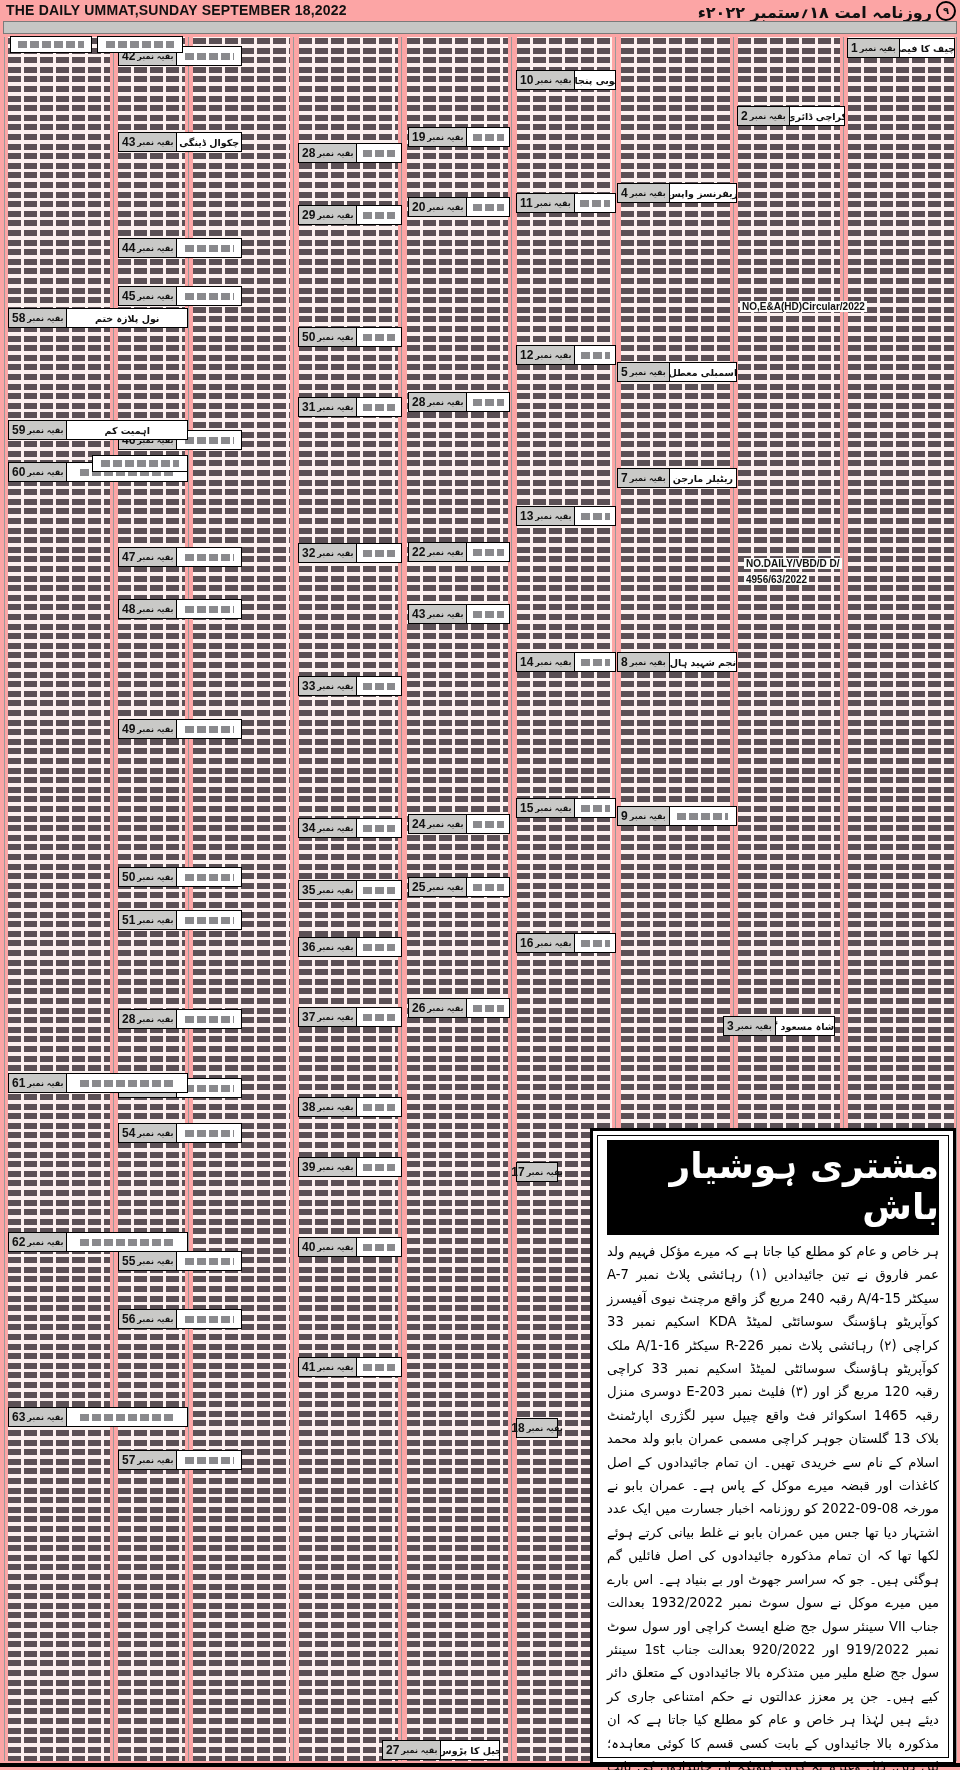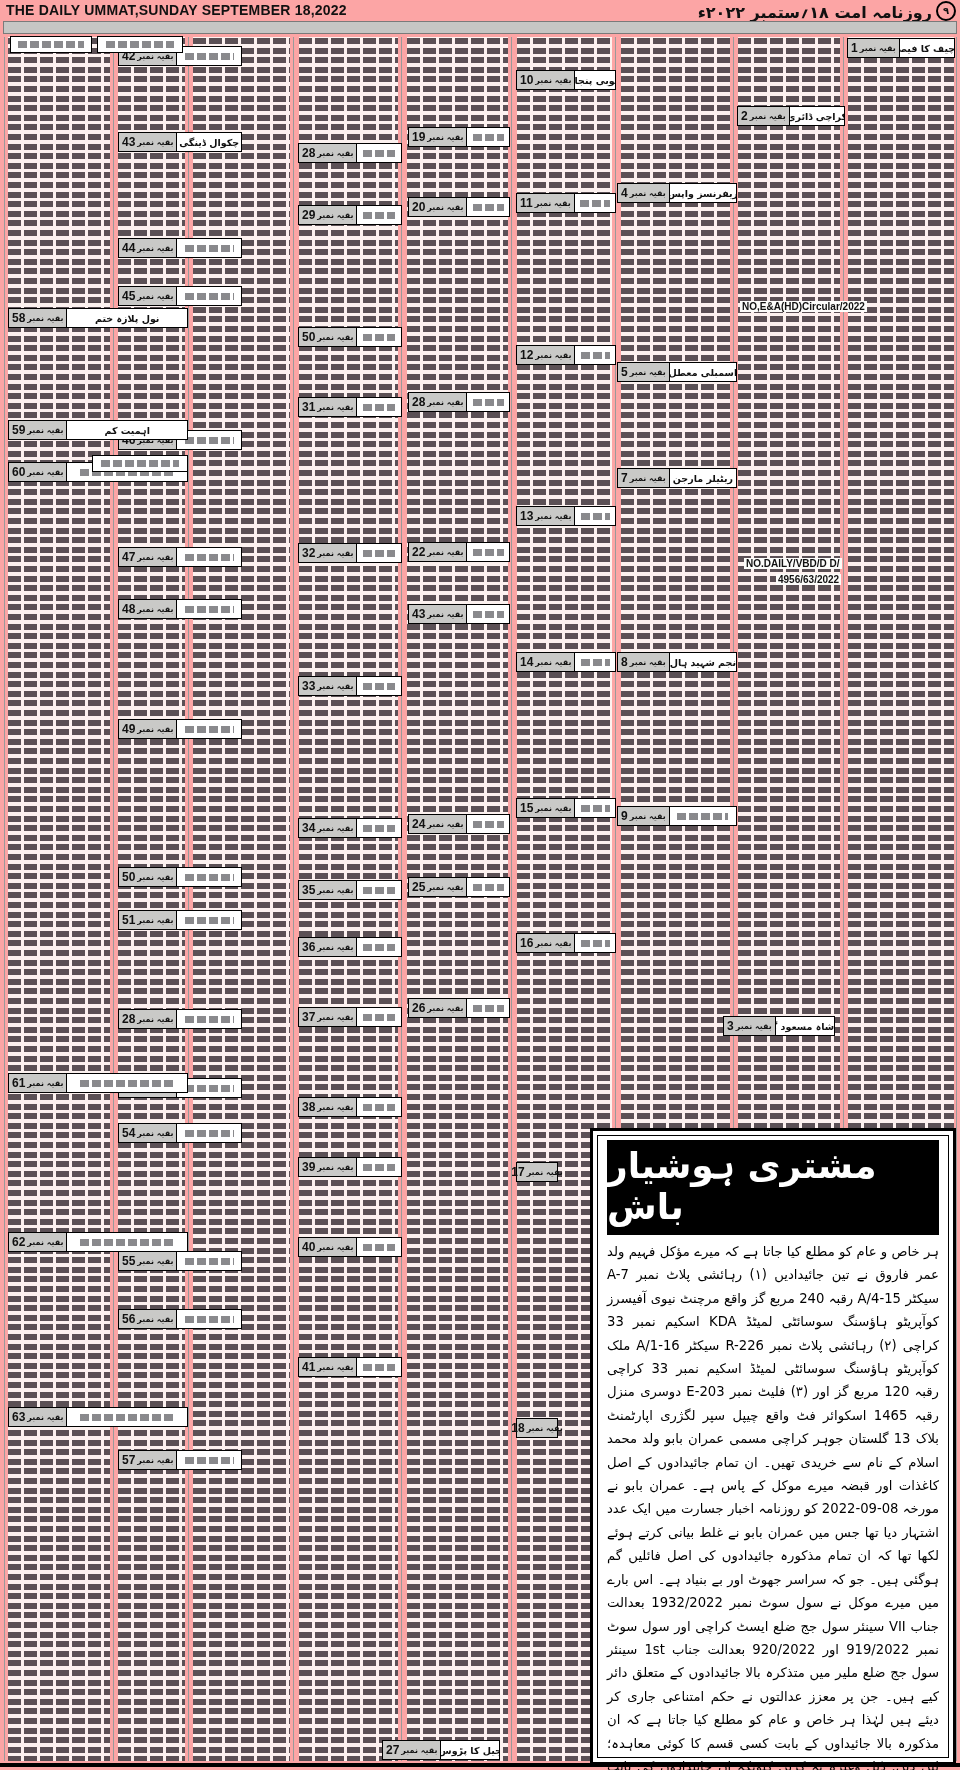--- a/index.html
+++ b/index.html
@@ -29,21 +29,21 @@
   .numonly{justify-content:center;background:#c9c9c7;}
   .numonly .num{border-right:none;background:transparent;}
   .chip{position:absolute;height:17px;border:1px solid #000;background:#fff;z-index:3;
         display:flex;align-items:center;justify-content:center;box-sizing:border-box;}
   .code{position:absolute;z-index:3;background:#fcfcfa;font-family:"Liberation Sans",sans-serif;
         font-weight:bold;font-size:10px;white-space:nowrap;padding:0 2px;}
   .ad{position:absolute;left:590px;top:1128px;width:366px;height:637px;background:#fff;
       border:3px solid #000;z-index:5;box-sizing:border-box;}
   .ad-inner{position:absolute;left:4px;right:4px;top:4px;bottom:4px;border:1px solid #000;
             padding:4px 9px;box-sizing:border-box;display:flex;flex-direction:column;}
-  .ad-banner{background:#000;color:#fff;text-align:left;direction:rtl;
+  .ad-banner{background:#000;color:#fff;text-align:right;direction:rtl;
              font-size:36px;font-weight:bold;padding:5px 0 8px;}
   .ad-body{direction:rtl;text-align:justify;font-size:13.2px;line-height:23.4px;margin-top:5px;color:#000;}
 </style>
 </head>
 <body>
 
 <div id="page">
   <div class="mh-en">THE DAILY UMMAT,SUNDAY SEPTEMBER 18,2022</div>
   <div class="mh-ur">روزنامہ امت ۱۸؍ستمبر ۲۰۲۲ء</div>
   <div class="mh-pg">۹</div>
@@ -601,21 +601,21 @@
         <div class="blurline"></div>
       </div>
       <div class="chip" style="left: 10px; top: 36px; width: 82px;">
         <div class="blurline"></div>
       </div>
       <div class="chip" style="left: 92px; top: 455px; width: 96px;">
         <div class="blurline"></div>
       </div>
       <div class="code" style="left: 740px; top: 301px;">NO,E&amp;A(HD)Circular/2022</div>
       <div class="code" style="left: 744px; top: 558px;">NO.DAILY/VBD/D D/</div>
-      <div class="code" style="left: 776px; top: 574px;">4956/63/2022</div>
+      <div class="code" style="left: 744px; top: 574px;">4956/63/2022</div>
     </div>
 
   <div class="ad">
     <div class="ad-inner">
       <div class="ad-banner">مشتری ہوشیار باش</div>
       <div class="ad-body" id="ad-body">ہر خاص و عام کو مطلع کیا جاتا ہے کہ میرے مؤکل فہیم ولد عمر فاروق نے تین جائیدادیں (۱) رہائشی پلاٹ نمبر A-7 سیکٹر 15-A/4 رقبہ 240 مربع گز واقع مرچنٹ نیوی آفیسرز کوآپریٹو ہاؤسنگ سوسائٹی لمیٹڈ KDA اسکیم نمبر 33 کراچی (۲) رہائشی پلاٹ نمبر R-226 سیکٹر 16-A/1 ملک کوآپریٹو ہاؤسنگ سوسائٹی لمیٹڈ اسکیم نمبر 33 کراچی رقبہ 120 مربع گز اور (۳) فلیٹ نمبر E-203 دوسری منزل رقبہ 1465 اسکوائر فٹ واقع چیپل سپر لگژری اپارٹمنٹ بلاک 13 گلستان جوہر کراچی مسمی عمران بابو ولد محمد اسلام کے نام سے خریدی تھیں۔ ان تمام جائیدادوں کے اصل کاغذات اور قبضہ میرے موکل کے پاس ہے۔ عمران بابو نے مورخہ 08-09-2022 کو روزنامہ اخبار جسارت میں ایک عدد اشتہار دیا تھا جس میں عمران بابو نے غلط بیانی کرتے ہوئے لکھا تھا کہ ان تمام مذکورہ جائیدادوں کی اصل فائلیں گم ہوگئی ہیں۔ جو کہ سراسر جھوٹ اور بے بنیاد ہے۔ اس بارے میں میرے موکل نے سول سوٹ نمبر 1932/2022 بعدالت جناب VII سینئر سول جج ضلع ایسٹ کراچی اور سول سوٹ نمبر 919/2022 اور 920/2022 بعدالت جناب 1st سینئر سول جج ضلع ملیر میں متذکرہ بالا جائیدادوں کے متعلق دائر کیے ہیں۔ جن پر معزز عدالتوں نے حکم امتناعی جاری کر دیئے ہیں لہٰذا ہر خاص و عام کو مطلع کیا جاتا ہے کہ ان مذکورہ بالا جائیداوں کے بابت کسی قسم کا کوئی معاہدہ؛ لین دین؛ ڈیل وغیرہ نہ کریں کیونکہ ان جائیدادوں کی بابت معزز عدالت میں کیسز زیر سماعت ہیں اور حکم امتناعی موجود ہیں لہٰذا اگر کوئی مذکورہ بالا جائیدادوں کے بخلاف حکم معزز عدالت؛ پراپرٹی کی بابت کسی قسم کا معاہدہ؛ لین دین؛ ڈیل وغیرہ کریگا تو معزز عدالت کے حکم کی خلاف ورزی کرے گا اور وہ خود اپنے نقصان کا خود ذمہ دار ہوگا۔</div>
 
     </div>
   </div>
 

